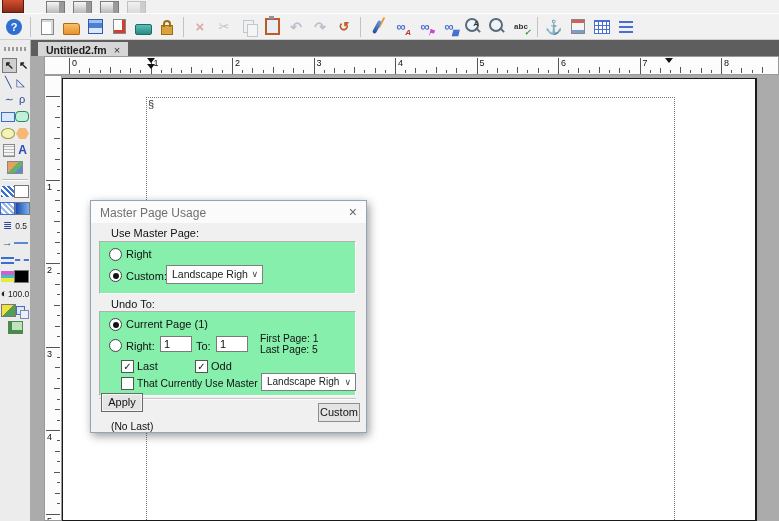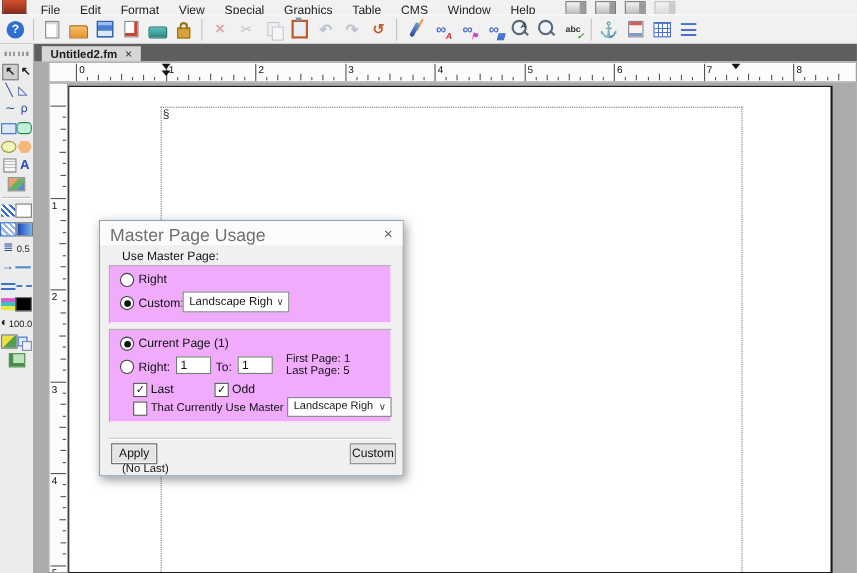--- a/index.html
+++ b/index.html
@@ -126,24 +126,24 @@
   
   #page{position:absolute;left:32px;top:22px;width:692px;bottom:0;background:#fff;
         border:1px solid #1a1a1a;border-right-width:2px;overflow:hidden;}
   #textframe{position:absolute;left:83px;top:18px;width:527px;height:600px;
         border:1px dotted #777;border-bottom:none;}
   #eoficon{position:absolute;left:1px;top:0;font-size:11px;color:#333;}
   
   #dialog{position:absolute;left:60px;top:144px;width:275px;height:231px;background:#f0f0f0;
         border:1px solid #93a5b5;box-shadow:2px 3px 9px rgba(0,0,0,.4);font-size:11px;}
   .dtitle{position:relative;height:22px;background:#fbfbfb;}
-  .dtitletext{position:absolute;left:9px;top:5px;font-size:16px;color:#707070;}
+  .dtitletext{position:absolute;left:9px;top:5px;font-size:12px;color:#707070;}
   .dclose{position:absolute;right:9px;top:3px;font-size:14px;color:#666;}
   .dlabel{position:absolute;left:20px;color:#111;}
-  .dgroup{position:absolute;left:8px;width:255px;background:#f0abfc;
+  .dgroup{position:absolute;left:8px;width:255px;background:#86efac;
         border:1px solid #b0b0b0;border-bottom-color:#fdfdfd;border-right-color:#fdfdfd;}
   .radio{position:absolute;width:11px;height:11px;border:1px solid #444;border-radius:50%;background:#fff;}
   .radio.sel::after{content:"";position:absolute;left:2.5px;top:2.5px;width:6px;height:6px;
         border-radius:50%;background:#111;}
   .cb{position:absolute;width:11px;height:11px;border:1px solid #555;background:#fff;
         font-size:10px;line-height:11px;text-align:center;color:#111;}
   .rlabel{position:absolute;color:#111;white-space:nowrap;}
   .combo{position:absolute;background:#fff;border:1px solid #808080;height:17px;
         font-size:10.5px;line-height:17px;padding-left:5px;white-space:nowrap;overflow:hidden;}
   .combo .chev{position:absolute;right:4px;top:0;font-size:9px;color:#444;}
@@ -156,21 +156,20 @@
         font-size:11px;line-height:16px;text-align:center;color:#111;}
   .dbtn.def{box-shadow:inset 0 0 0 1px #f6f6f6;border-color:#6a6a6a;}
 </style>
 </head>
 <body>
 
 <div id="app">
 
   <div id="menubar">
     <span id="app-icon"></span>
-    <nav id="menu-items"><span class="menu-item">File</span><span class="menu-item">Edit</span><span class="menu-item">Format</span><span class="menu-item">View</span><span class="menu-item">Special</span><span class="menu-item">Graphics</span><span class="menu-item">Table</span><span class="menu-item">CMS</span><span class="menu-item">Window</span><span class="menu-item">Help</span></nav>
     <div id="menu-right-icons">
         <span class="mricon"></span>
         <span class="mricon"></span>
         <span class="mricon"></span>
         <span class="mricon dim"></span>
       </div>
   </div>
 
   <div id="toolbar">
       <div class="tgroup">
@@ -557,21 +556,21 @@
         <span class="radio sel" style="left:9px;top:27px"></span>
         <span class="rlabel" style="left:26px;top:28px">Custom:</span>
         <span class="combo" style="left:66px;top:23px;width:90px">
           <span>Landscape Righ</span>
           <span class="chev">∨</span>
         </span>
       </div>
 
       <div class="dlabel" style="top:97px">Undo To:</div>
 
-      <div class="dgroup" style="top:98px;height:83px">
+      <div class="dgroup" style="top:110px;height:83px">
         <span class="radio sel" style="left:9px;top:6px"></span>
         <span class="rlabel" style="left:26px;top:6px">Current Page  (1)</span>
 
         <span class="radio" style="left:9px;top:27px"></span>
         <span class="rlabel" style="left:26px;top:28px">Right:</span>
         <input class="dinput" style="left: 60px; top: 24px;" value="1">
         <span class="rlabel" style="left:96px;top:28px">To:</span>
         <input class="dinput" style="left: 116px; top: 24px;" value="1">
         <span class="rlabel small" style="left:160px;top:21px">First Page:  1</span>
         <span class="rlabel small" style="left:160px;top:32px">Last Page:  5</span>
@@ -583,18 +582,18 @@
 
         <span class="cb" style="left:21px;top:65px"></span>
         <span class="rlabel small" style="left:37px;top:66px">That Currently Use Master Page:</span>
         <span class="combo" style="left:161px;top:61px;width:88px;height:16px;line-height:16px;font-size:10px">
           <span>Landscape Righ</span>
           <span class="chev">∨</span>
         </span>
       </div>
 
       <div class="dsep" style="top:197px"></div>
-      <div class="dbtn def" style="left:10px;top:202px">Apply</div>
+      <div class="dbtn def" style="left:10px;top:192px">Apply</div>
       <div class="dbtn" style="left:227px;top:202px">Custom</div>
       <div class="dlabel small" style="top:220px">(No Last)</div>
     </div>
   </div>
 </div>
 
 </body></html>

